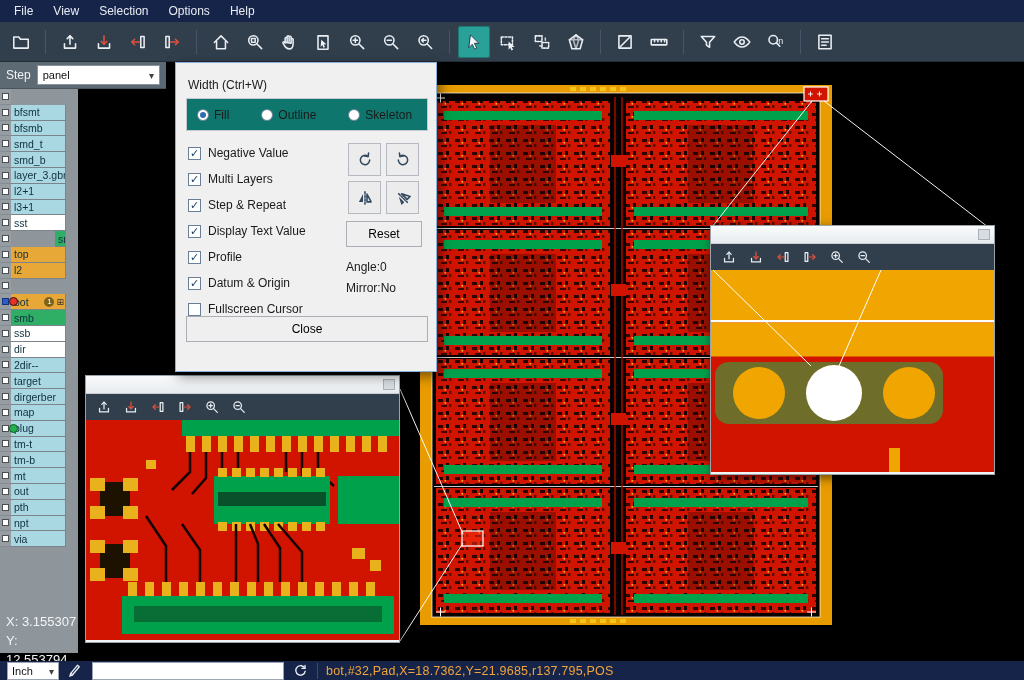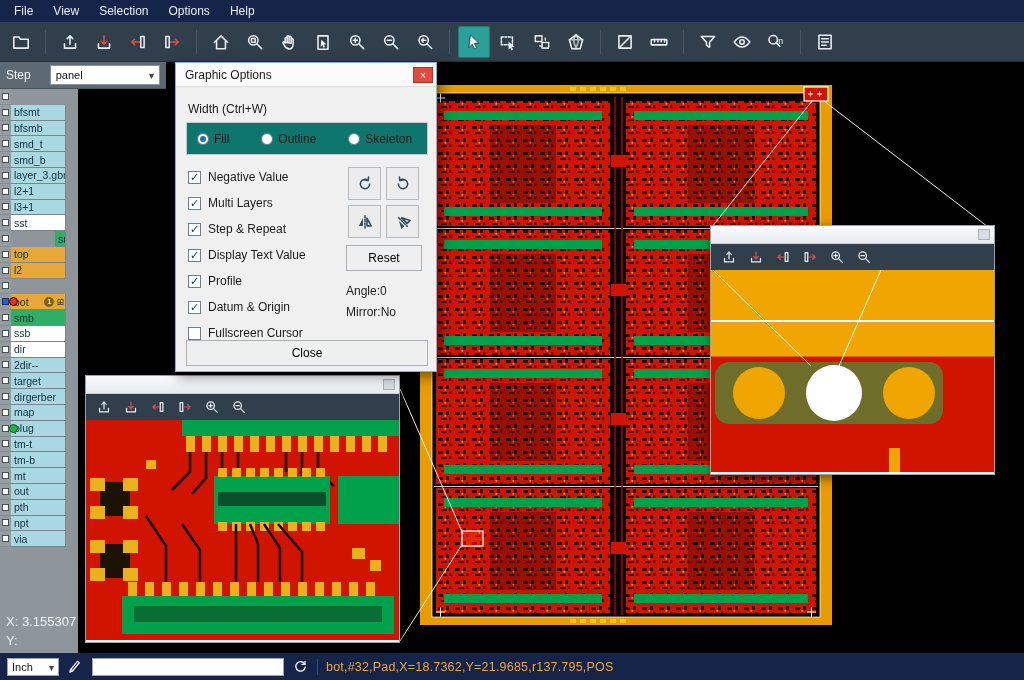--- a/index.html
+++ b/index.html
@@ -13,21 +13,21 @@
   
   .toolbar{position:absolute;left:0;top:22px;width:100%;height:40px;background:#313f4d;border-bottom:1px solid #232d38;display:flex;align-items:center;padding:0 4px;z-index:4}
   .tbtn{width:32px;height:32px;margin:0 1px;background:transparent;border:none;display:flex;align-items:center;justify-content:center;border-radius:3px;cursor:pointer}
   .tbtn .icon{width:20px;height:20px;display:block}
   .tbtn.active{background:#2aa198;box-shadow:inset 0 0 0 1px #1e7a72}
   .tsep{width:1px;height:24px;background:#46566a;margin:0 7px}
   .icon svg{display:block;width:100%;height:100%}
 
   
   .left-panel{position:absolute;left:0;top:62px;width:78px;height:591px;background:#8e959b;z-index:2}
-  .step-row{position:absolute;left:0;top:0;width:166px;height:27px;background:#5d6a74;border-bottom:1px solid #49545d;display:flex;align-items:center;gap:19px;padding:8px 6px;z-index:3}
+  .step-row{position:absolute;left:0;top:0;width:166px;height:27px;background:#5d6a74;border-bottom:1px solid #49545d;display:flex;align-items:center;gap:6px;padding:8px 6px;z-index:3}
   .step-label{color:#f0f3f5;font-size:12px}
   .step-combo{flex:1;height:20px;background:#fff;border:1px solid #8a949e;display:flex;align-items:center;justify-content:space-between;padding:0 5px;font-size:11px;color:#111;cursor:pointer}
   .chev::after{content:"▾";font-size:10px;color:#444}
   .layer-list{position:absolute;left:0;top:27px;width:66px}
   .layer-row{display:flex;height:15.8px;position:relative}
   .lchk{width:11px;background:#959ca2;display:flex;align-items:center;justify-content:center;border-bottom:1px solid #848b91;position:relative;cursor:pointer}
   .lchk .box{width:7px;height:7px;background:#fff;border:1px solid #4a4f54}
   .lchk .box.blue{background:#2b5fc7;border-color:#16337a}
   .dot{position:absolute;left:9px;top:3px;width:9px;height:9px;border-radius:50%;z-index:2;border:1px solid #3a1010}
   .dot.red{background:#e23326}
@@ -73,21 +73,21 @@
   .cbox.checked::before{content:"✓"}
   .tgrid{position:absolute;left:172px;top:80px;display:grid;grid-template-columns:33px 33px;gap:5px}
   .dbtn{width:33px;height:33px;background:#ececec;border:1px solid #b4bac0;display:flex;align-items:center;justify-content:center;cursor:pointer}
   .dbtn .icon{width:20px;height:20px}
   .reset-btn{position:absolute;left:170px;top:158px;width:76px;height:26px;background:#efefef;border:1px solid #a9afb5;font-size:12px;cursor:pointer;font-family:inherit}
   .angle-label{position:absolute;left:170px;top:197px}
   .mirror-label{position:absolute;left:170px;top:218px}
   .close-btn{position:absolute;left:10px;top:253px;width:242px;height:26px;background:#efefef;border:1px solid #a9afb5;font-size:12px;cursor:pointer;font-family:inherit}
 
   
-  .statusbar{position:absolute;left:0;bottom:0;width:100%;height:27px;background:#16244a;display:flex;align-items:center;gap:8px;padding:0 7px;z-index:8}
+  .statusbar{position:absolute;left:0;bottom:0;width:100%;height:19px;background:#16244a;display:flex;align-items:center;gap:8px;padding:0 7px;z-index:8}
   .unit-combo{width:52px;height:18px;background:#fff;border:1px solid #9aa4b2;font-size:11px;display:flex;align-items:center;justify-content:space-between;padding:0 4px;color:#111;cursor:pointer}
   .sbi{width:17px;height:17px;display:block}
   .cmd-input{width:192px;height:18px;background:#fff;border:1px solid #9aa4b2;font-size:11px;padding:0 4px;font-family:inherit}
   .sb-sep{width:1px;height:16px;background:#3b4a6b}
   .status-text{color:#f0a43c;font-size:12.5px;letter-spacing:.2px;white-space:nowrap}
 </style>
 </head>
 <body>
 
 <div id="app">
@@ -897,24 +897,20 @@
         <rect x="178" y="178" width="11" height="26" fill="#f0a500"></rect>
         <g stroke="#ffffff" stroke-width="1">
           <line x1="2" y1="0" x2="100" y2="96"></line>
           <line x1="170" y1="0" x2="128" y2="96"></line>
         </g>
       </svg>
     </div>
   </div>
 
   <div class="dialog">
-    <div class="dialog-title">
-      <span>Graphic Options</span>
-      <button class="dialog-close">×</button>
-    </div>
     <div class="dialog-body">
       <div class="width-label">Width (Ctrl+W)</div>
       <div class="width-box">
           <span class="radio selected">
             <span class="rdot"></span>
             <span>Fill</span>
           </span>
           <span class="radio">
             <span class="rdot"></span>
             <span>Outline</span>

